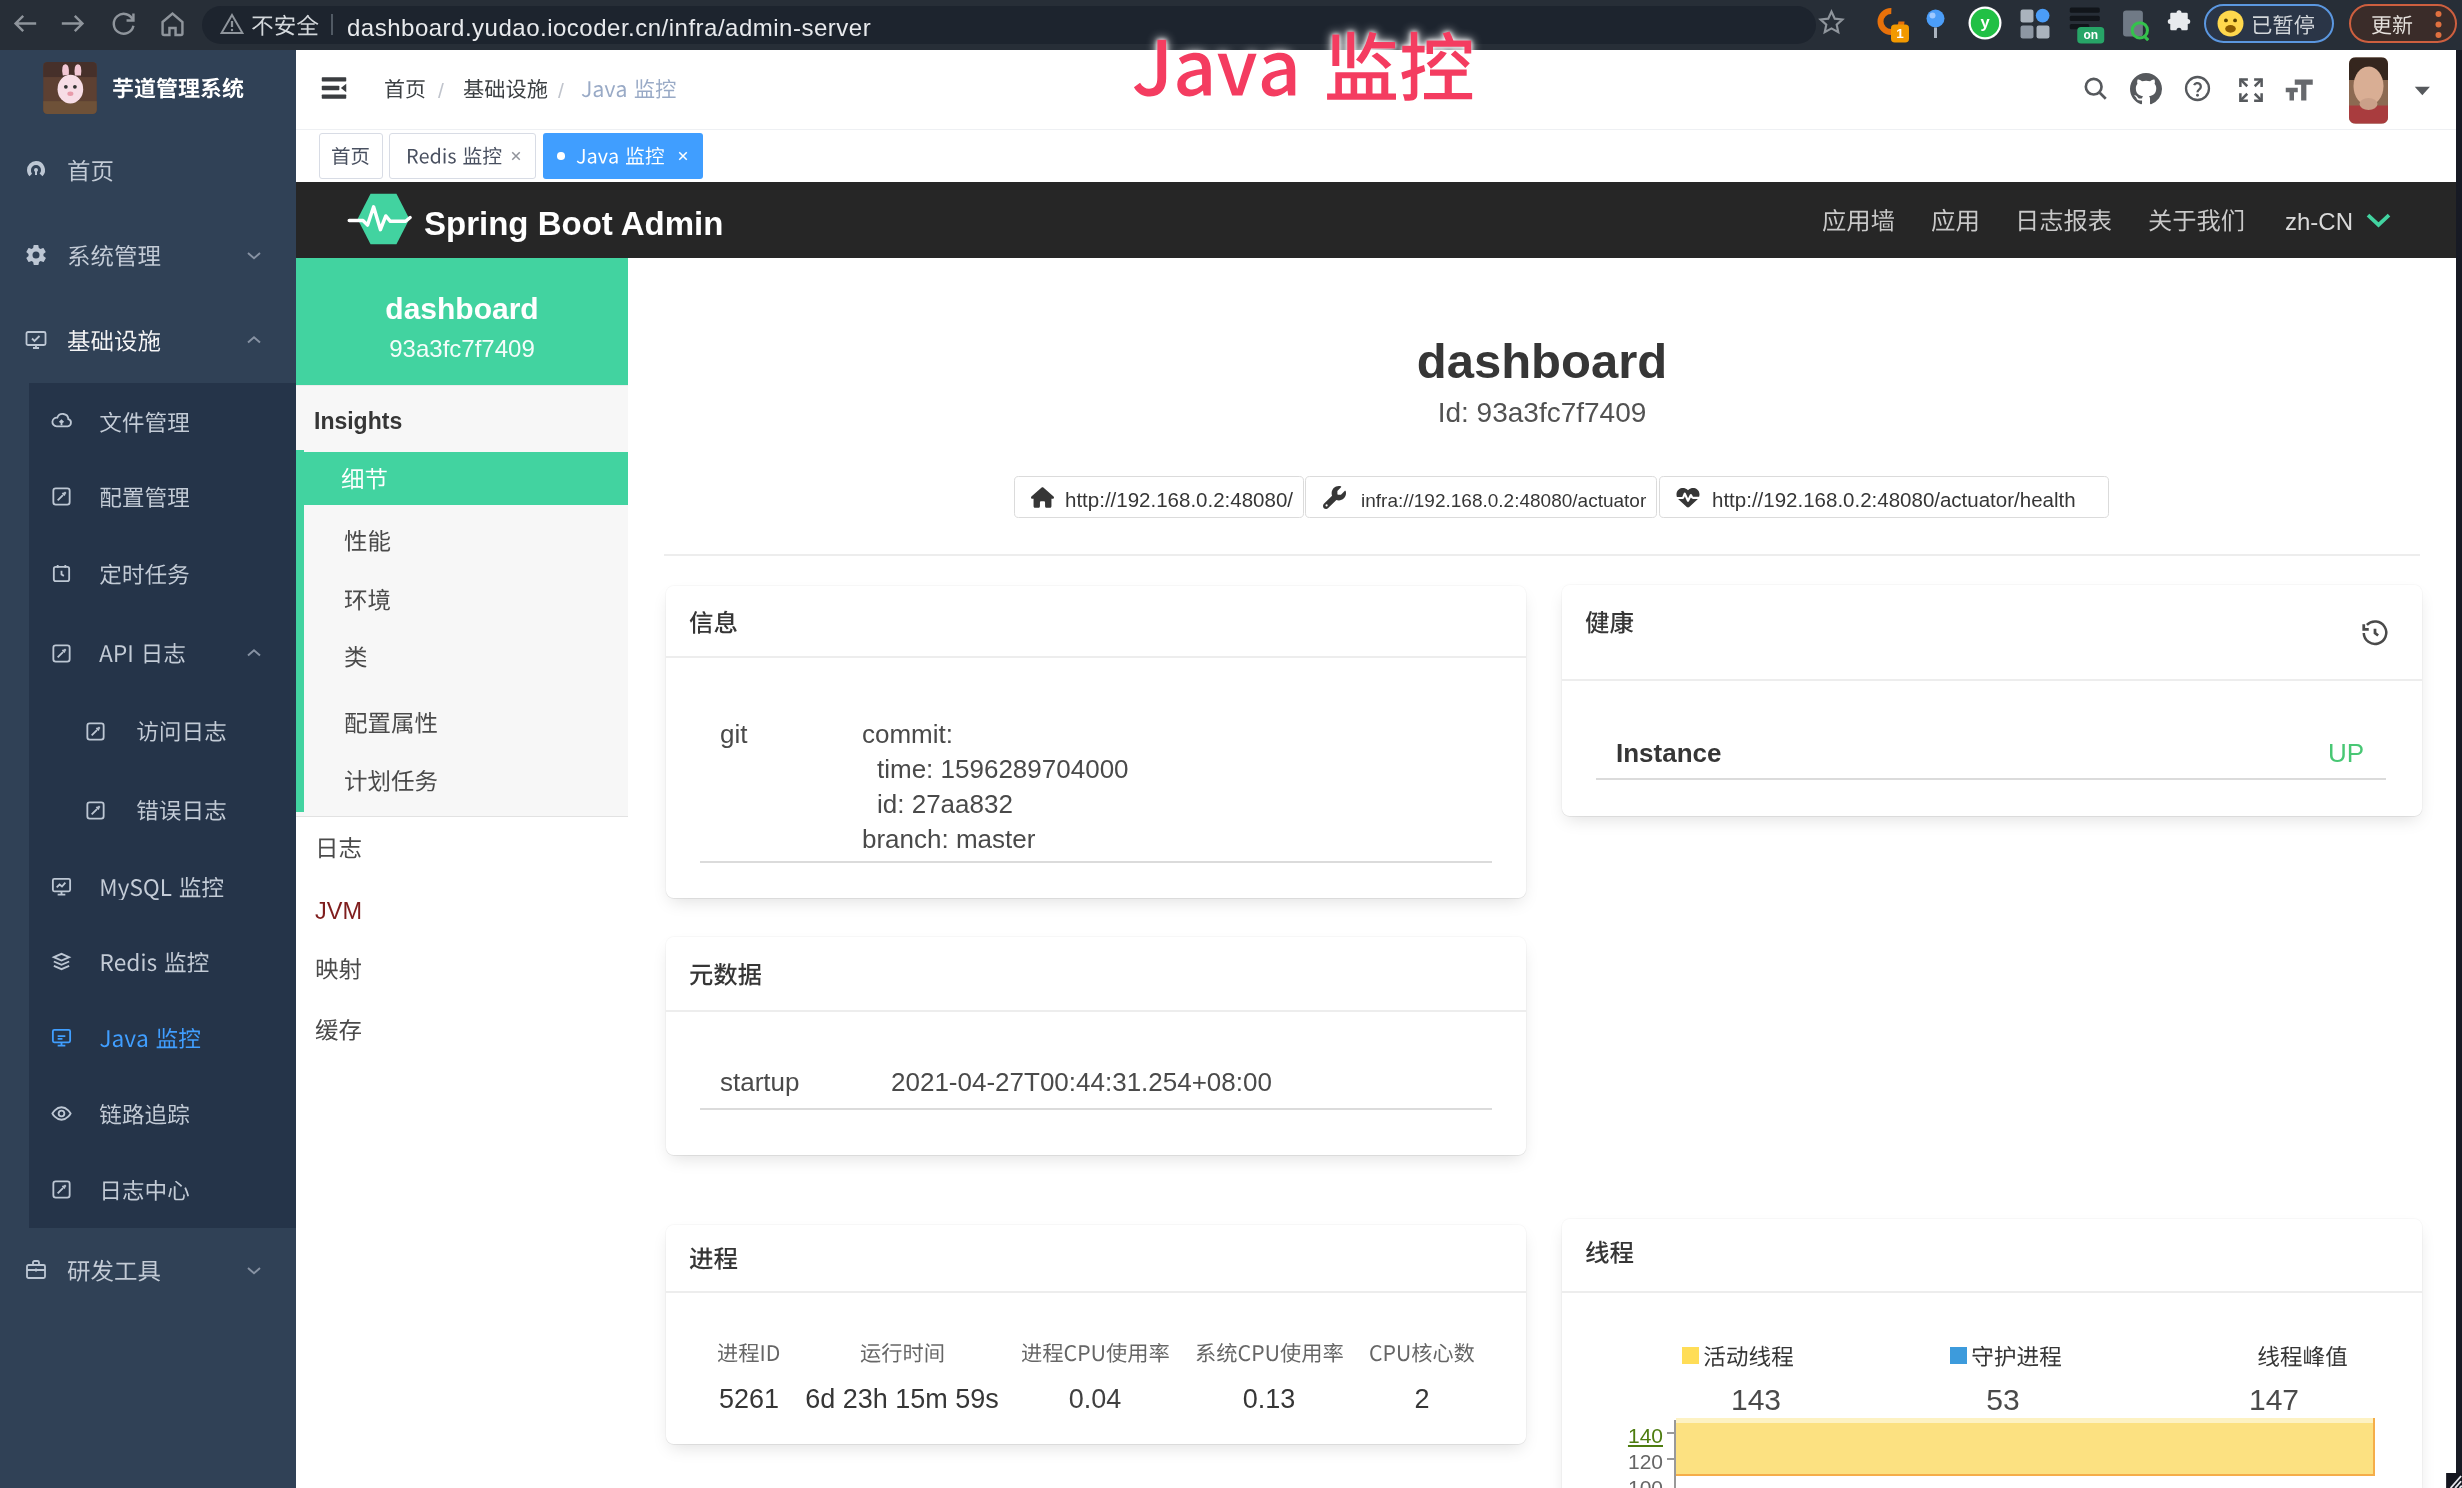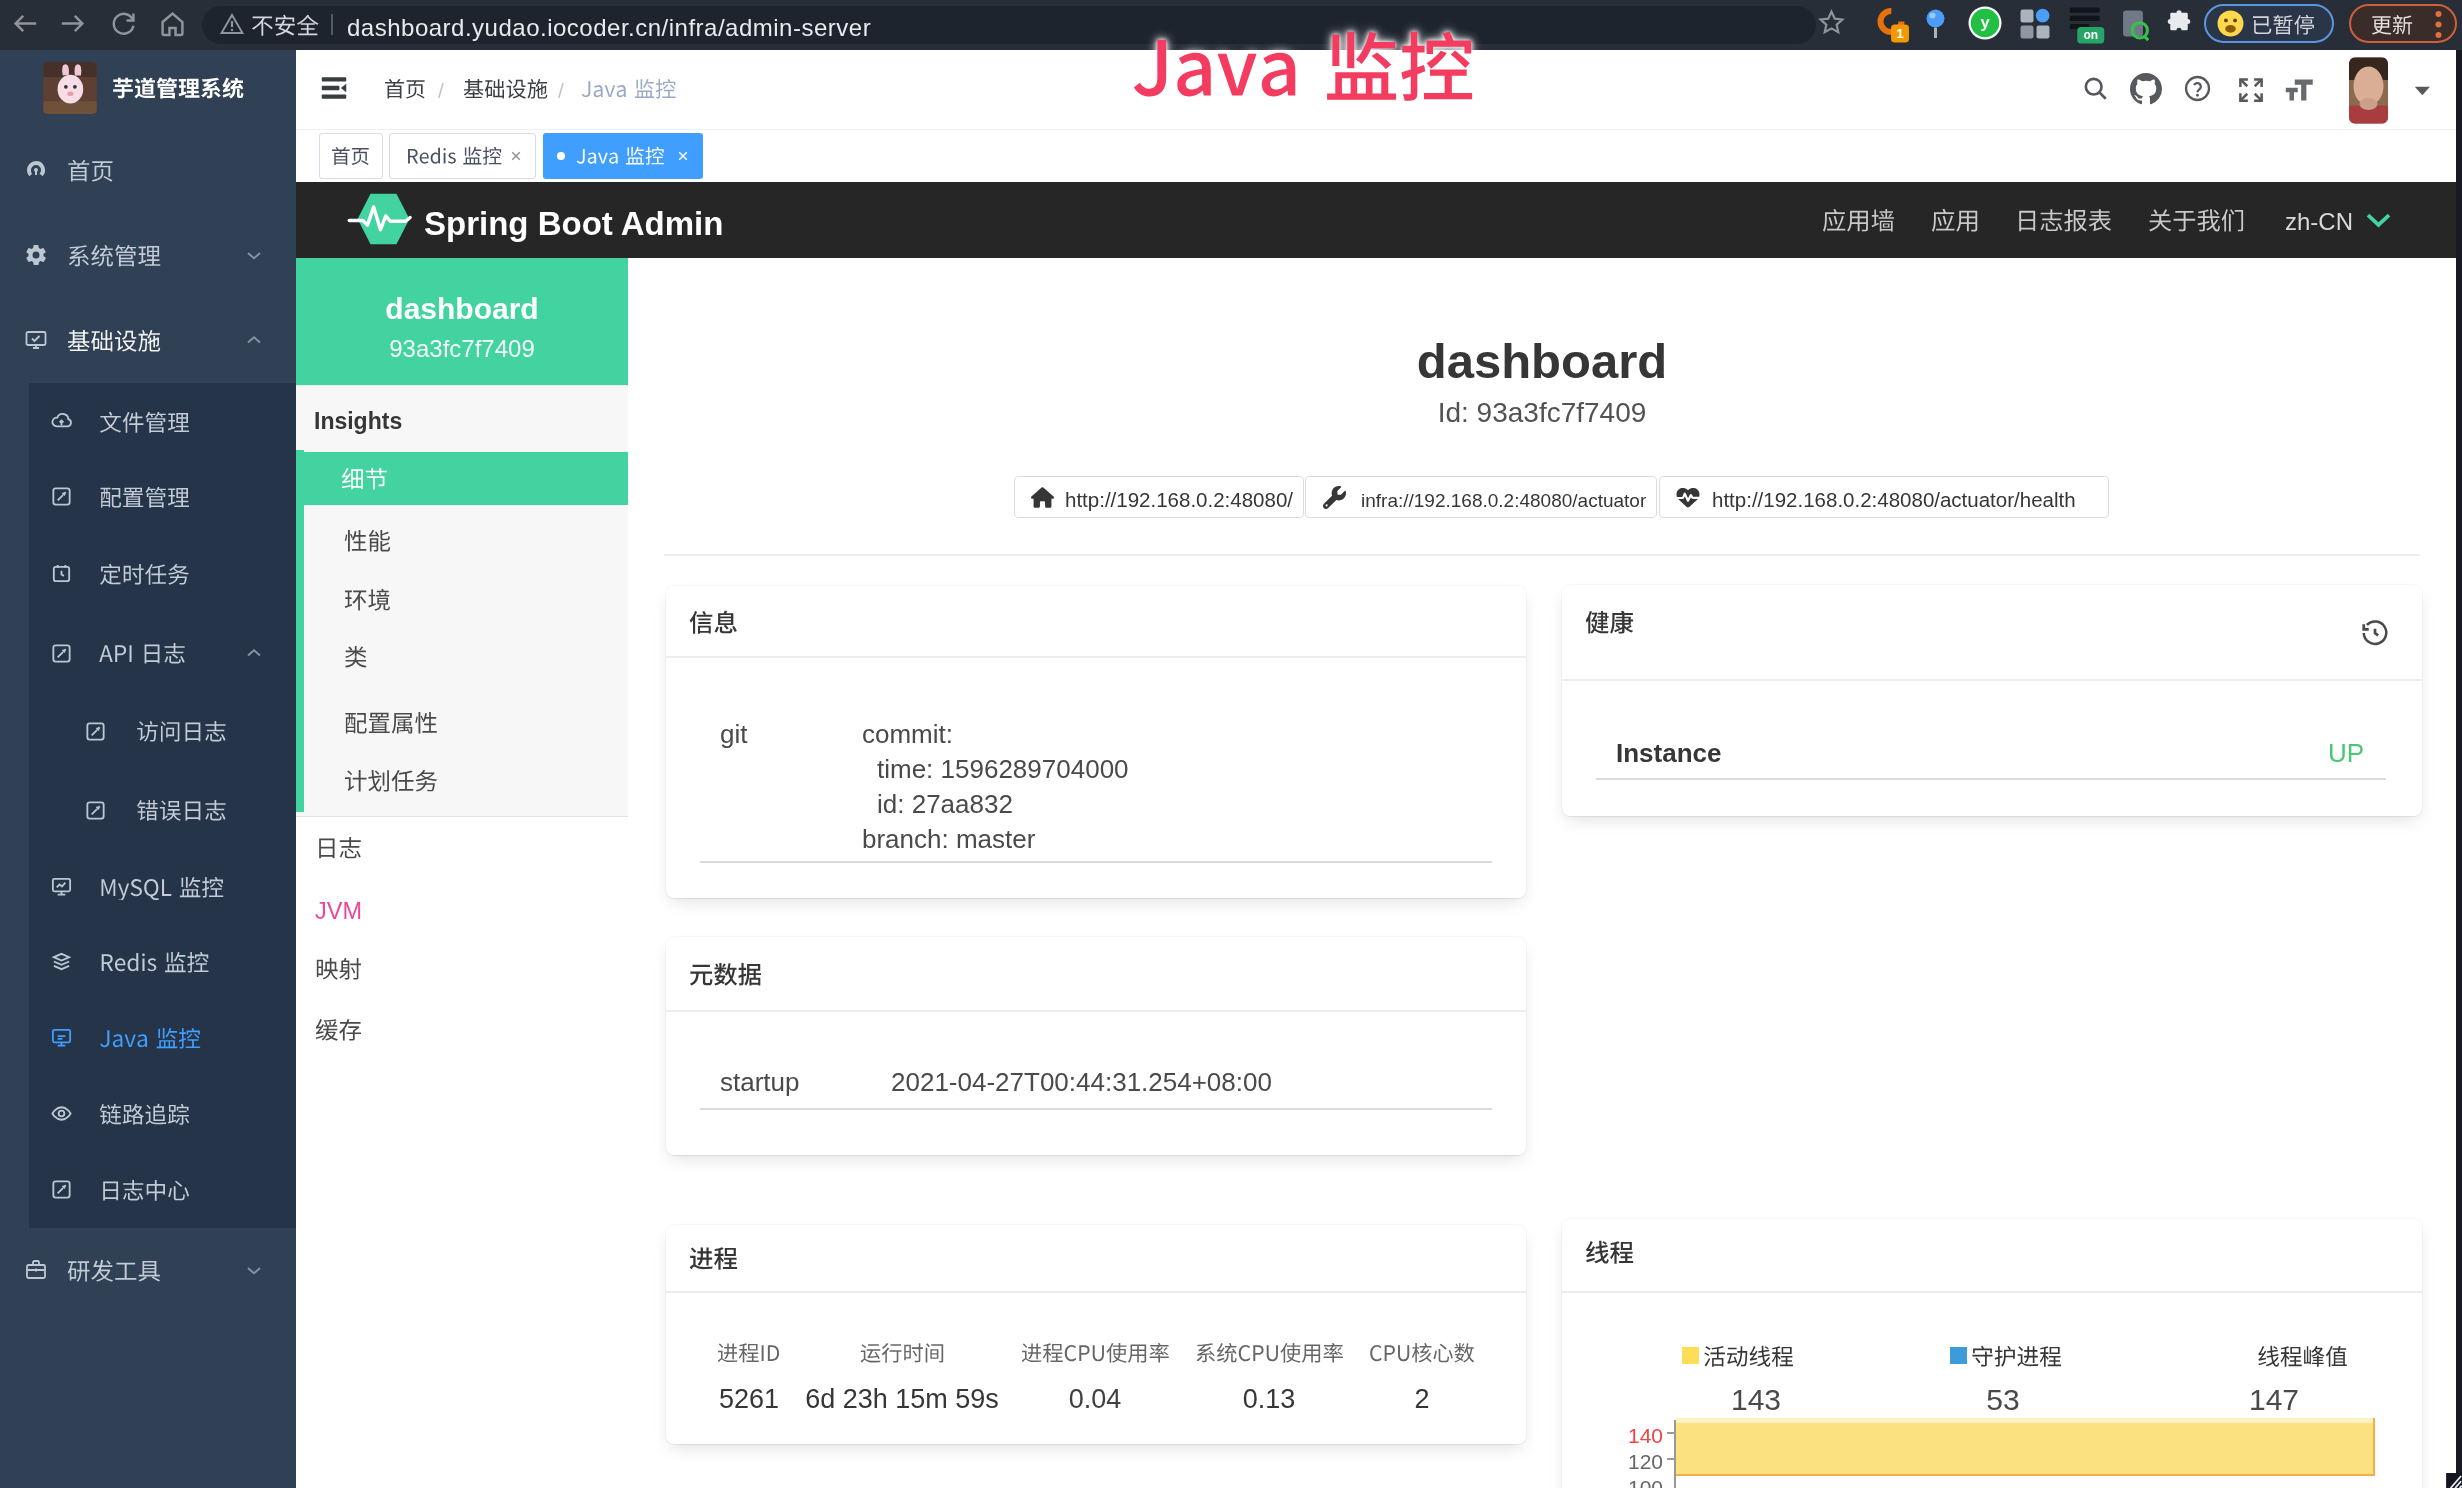--- a/index.html
+++ b/index.html
@@ -335,21 +335,21 @@
   </svg>
 <svg style="position:absolute;left:344px;top:711px;" width="94" height="25" viewBox="0 -27.3 124 32.9">
     <path fill="#4a4a4a" d="M17.2 -24.6V-22.4H26.6V-14.9H17.3V-1.4C17.3 1.4 18.1 2.2 21.0 2.2C21.6 2.2 25.6 2.2 26.2 2.2C29.0 2.2 29.7 0.7 30.0 -4.3C29.4 -4.5 28.4 -4.9 27.8 -5.3C27.7 -0.8 27.5 -0.0 26.1 -0.0C25.2 -0.0 21.9 -0.0 21.3 -0.0C19.8 -0.0 19.6 -0.2 19.6 -1.4V-12.6H26.6V-10.5H28.8V-24.6ZM4.4 -4.9H13.0V-1.7H4.4ZM4.4 -6.6V-17.1H6.5V-14.7C6.5 -13.0 6.2 -11.0 4.4 -9.4C4.7 -9.2 5.2 -8.8 5.5 -8.5C7.4 -10.3 7.8 -12.8 7.8 -14.7V-17.1H9.6V-11.3C9.6 -9.8 10.0 -9.5 11.2 -9.5C11.4 -9.5 12.5 -9.5 12.7 -9.5H13.0V-6.6ZM1.8 -24.8V-22.8H6.2V-19.2H2.5V2.4H4.4V0.2H13.0V1.9H14.9V-19.2H11.4V-22.8H15.7V-24.8ZM7.9 -19.2V-22.8H9.7V-19.2ZM10.9 -17.1H13.0V-10.9L12.9 -10.9C12.9 -10.9 12.8 -10.8 12.5 -10.8C12.2 -10.8 11.5 -10.8 11.3 -10.8C10.9 -10.8 10.9 -10.9 10.9 -11.3Z M51.2 -23.2H56.4V-20.4H51.2ZM43.9 -23.2H49.0V-20.4H43.9ZM36.9 -23.2H41.8V-20.4H36.9ZM36.9 -13.2V-0.2H32.8V1.6H60.3V-0.2H56.0V-13.2H46.3L46.8 -15.1H59.6V-16.9H47.1L47.5 -18.7H58.7V-24.9H34.6V-18.7H45.1L44.8 -16.9H33.1V-15.1H44.5L44.1 -13.2ZM39.1 -0.2V-2.1H53.8V-0.2ZM39.1 -8.5H53.8V-6.7H39.1ZM39.1 -9.9V-11.7H53.8V-9.9ZM39.1 -5.3H53.8V-3.5H39.1Z M68.6 -22.8H87.1V-20.1H68.6ZM66.3 -24.7V-15.6C66.3 -10.7 66.1 -3.8 63.0 1.1C63.6 1.3 64.6 1.9 65.0 2.3C68.2 -2.8 68.6 -10.4 68.6 -15.6V-18.2H89.5V-24.7ZM73.2 -11.8H78.6V-9.6H73.2ZM80.8 -11.8H86.4V-9.6H80.8ZM82.7 -3.7 83.6 -2.4 80.8 -2.3V-4.7H87.8V0.4C87.8 0.7 87.7 0.8 87.3 0.8C87.0 0.8 85.8 0.8 84.4 0.8C84.7 1.3 84.9 1.9 85.0 2.4C87.0 2.4 88.3 2.4 89.0 2.2C89.8 1.9 90.0 1.4 90.0 0.4V-6.3H80.8V-8.1H88.6V-13.3H80.8V-15.1C83.5 -15.3 86.1 -15.7 88.1 -16.0L86.7 -17.5C83.0 -16.7 76.0 -16.3 70.4 -16.2C70.6 -15.8 70.8 -15.2 70.9 -14.7C73.3 -14.7 76.0 -14.8 78.6 -15.0V-13.3H71.1V-8.1H78.6V-6.3H69.8V2.5H72.0V-4.7H78.6V-2.2L73.2 -2.0L73.3 -0.2C76.4 -0.4 80.5 -0.6 84.6 -0.8L85.4 0.7L86.9 0.1C86.3 -1.0 85.1 -2.8 84.1 -4.2Z M98.3 -26.0V2.4H100.7V-26.0ZM95.5 -20.1C95.3 -17.6 94.7 -14.2 93.9 -12.2L95.7 -11.5C96.5 -13.8 97.1 -17.4 97.2 -19.9ZM100.9 -20.3C101.8 -18.6 102.7 -16.4 103.0 -15.0L104.7 -15.9C104.4 -17.2 103.4 -19.4 102.5 -21.0ZM103.4 -0.8V1.4H122.4V-0.8H114.6V-8.6H121.0V-10.8H114.6V-17.2H121.7V-19.5H114.6V-25.9H112.3V-19.5H108.4C108.8 -21.0 109.2 -22.6 109.5 -24.2L107.2 -24.6C106.5 -20.4 105.3 -16.2 103.5 -13.5C104.0 -13.2 105.1 -12.7 105.6 -12.4C106.4 -13.7 107.1 -15.4 107.7 -17.2H112.3V-10.8H105.7V-8.6H112.3V-0.8Z"></path>
   </svg>
 <svg style="position:absolute;left:344px;top:769px;" width="94" height="25" viewBox="0 -27.3 124 32.9">
     <path fill="#4a4a4a" d="M4.2 -24.0C6.0 -22.6 8.2 -20.5 9.1 -19.1L10.7 -20.9C9.7 -22.1 7.5 -24.1 5.8 -25.5ZM1.4 -16.3V-14.0H6.4V-2.9C6.4 -1.6 5.4 -0.6 4.8 -0.2C5.2 0.2 5.9 1.3 6.1 1.9C6.6 1.2 7.4 0.6 13.3 -3.6C13.1 -4.0 12.7 -5.0 12.5 -5.6L8.7 -3.0V-16.3ZM19.4 -25.9V-15.7H11.5V-13.4H19.4V2.5H21.9V-13.4H29.7V-15.7H21.9V-25.9Z M51.0 -22.6V-5.6H53.3V-22.6ZM57.0 -25.7V-0.5C57.0 0.0 56.8 0.2 56.3 0.2C55.7 0.2 54.0 0.2 52.0 0.2C52.3 0.8 52.7 1.8 52.8 2.4C55.5 2.4 57.0 2.4 58.0 2.0C58.9 1.6 59.3 1.0 59.3 -0.6V-25.7ZM40.6 -24.1C42.2 -22.8 44.1 -20.9 45.0 -19.7L46.7 -21.1C45.8 -22.4 43.8 -24.1 42.1 -25.4ZM45.3 -14.8C44.3 -12.2 42.9 -9.8 41.3 -7.7C40.6 -9.9 40.1 -12.6 39.6 -15.5L49.4 -16.6L49.2 -18.8L39.4 -17.7C39.1 -20.3 38.9 -23.1 38.9 -26.0H36.5C36.6 -23.1 36.8 -20.2 37.1 -17.4L32.1 -16.8L32.3 -14.6L37.4 -15.2C37.9 -11.6 38.6 -8.3 39.5 -5.6C37.4 -3.3 34.9 -1.5 32.2 -0.0C32.7 0.4 33.5 1.3 33.8 1.8C36.2 0.4 38.4 -1.3 40.4 -3.3C41.9 0.2 43.7 2.4 45.9 2.4C48.0 2.4 48.9 1.0 49.3 -3.8C48.7 -4.0 47.8 -4.5 47.3 -5.0C47.2 -1.4 46.8 0.1 46.0 0.1C44.7 0.1 43.3 -1.9 42.1 -5.1C44.3 -7.8 46.1 -10.8 47.6 -14.1Z M72.6 -1.0V1.3H91.3V-1.0H83.0V-10.5H91.8V-12.8H83.0V-21.4C85.8 -21.9 88.4 -22.6 90.5 -23.3L88.8 -25.3C85.0 -23.9 78.2 -22.7 72.4 -21.9C72.7 -21.4 73.0 -20.5 73.1 -19.9C75.5 -20.2 78.1 -20.6 80.6 -21.0V-12.8H71.4V-10.5H80.6V-1.0ZM71.1 -26.0C69.2 -21.2 66.0 -16.4 62.7 -13.4C63.1 -12.8 63.9 -11.6 64.1 -11.0C65.3 -12.2 66.6 -13.7 67.8 -15.3V2.5H70.1V-18.7C71.3 -20.8 72.5 -23.1 73.4 -25.3Z M106.8 -11.8C106.7 -10.7 106.5 -9.7 106.2 -8.7H96.9V-6.7H105.5C103.7 -2.7 100.3 -0.6 94.8 0.4C95.2 0.9 95.8 1.9 96.0 2.4C102.2 1.0 106.0 -1.6 108.0 -6.7H117.4C116.9 -2.6 116.3 -0.7 115.6 -0.1C115.2 0.2 114.9 0.2 114.2 0.2C113.5 0.2 111.4 0.2 109.5 -0.0C109.9 0.6 110.2 1.4 110.2 2.0C112.1 2.1 113.9 2.2 114.9 2.1C116.0 2.1 116.7 1.9 117.4 1.3C118.5 0.3 119.2 -2.0 119.8 -7.7C119.9 -8.0 120.0 -8.7 120.0 -8.7H108.7C108.9 -9.6 109.1 -10.6 109.2 -11.6ZM116.1 -20.9C114.3 -19.0 111.7 -17.5 108.8 -16.3C106.3 -17.4 104.4 -18.7 103.0 -20.4L103.5 -20.9ZM104.8 -26.1C103.2 -23.4 100.2 -20.2 95.8 -17.9C96.3 -17.6 96.9 -16.7 97.2 -16.2C98.8 -17.1 100.3 -18.1 101.5 -19.1C102.8 -17.6 104.3 -16.4 106.1 -15.4C102.5 -14.2 98.4 -13.5 94.4 -13.1C94.8 -12.6 95.2 -11.7 95.4 -11.1C99.9 -11.6 104.6 -12.6 108.7 -14.2C112.3 -12.7 116.7 -11.8 121.5 -11.4C121.8 -12.1 122.3 -13.0 122.8 -13.5C118.6 -13.8 114.8 -14.4 111.5 -15.3C114.9 -17.0 117.9 -19.2 119.7 -22.0L118.3 -23.0L117.9 -22.8H105.3C106.1 -23.7 106.7 -24.7 107.3 -25.6Z"></path>
   </svg>
 <svg style="position:absolute;left:315px;top:836px;" width="47" height="25" viewBox="0 -27.3 62 32.9">
     <path fill="#4a4a4a" d="M7.8 -10.9H23.3V-2.2H7.8ZM7.8 -13.2V-21.6H23.3V-13.2ZM5.5 -23.9V2.1H7.8V0.1H23.3V2.0H25.8V-23.9Z M39.4 -7.9V-1.2C39.4 1.4 40.3 2.0 43.9 2.0C44.6 2.0 50.2 2.0 51.0 2.0C54.0 2.0 54.7 1.0 55.1 -3.0C54.4 -3.2 53.4 -3.5 52.9 -3.9C52.8 -0.6 52.5 -0.1 50.8 -0.1C49.6 -0.1 45.0 -0.1 44.0 -0.1C42.0 -0.1 41.7 -0.3 41.7 -1.2V-7.9ZM42.7 -9.8C45.3 -8.3 48.2 -6.0 49.6 -4.4L51.3 -6.0C49.8 -7.6 46.8 -9.8 44.3 -11.2ZM54.1 -7.2C55.6 -4.6 57.4 -1.0 58.1 1.1L60.3 0.2C59.6 -1.9 57.7 -5.4 56.2 -8.0ZM35.6 -7.7C35.0 -5.2 33.9 -2.1 32.5 -0.2L34.6 0.9C36.0 -1.1 37.1 -4.4 37.7 -6.9ZM45.2 -26.0V-21.6H32.7V-19.3H45.2V-14.1H34.8V-11.9H58.5V-14.1H47.6V-19.3H60.4V-21.6H47.6V-26.0Z"></path>
   </svg>
-<div class="t" style="left:315px;top:900px;font-weight:400;font-size:23.5px;color:#ec4899;line-height:23.5px;">JVM</div>
+<div class="t" style="left:315px;top:900px;font-weight:400;font-size:23.5px;color:#7f1d1d;line-height:23.5px;">JVM</div>
 <svg style="position:absolute;left:315px;top:957px;" width="47" height="25" viewBox="0 -27.3 62 32.9">
     <path fill="#4a4a4a" d="M19.5 -25.9V-21.1H13.6V-10.8H11.5V-8.7H19.0C18.2 -4.9 15.9 -1.7 10.1 0.7C10.6 1.1 11.3 1.9 11.6 2.4C17.1 0.1 19.7 -3.2 20.8 -6.9C22.4 -2.5 24.8 0.7 28.5 2.6C28.9 2.0 29.5 1.1 30.0 0.7C26.2 -0.9 23.7 -4.3 22.4 -8.7H29.9V-10.8H28.1V-21.1H21.7V-25.9ZM15.7 -10.8V-18.9H19.5V-14.1C19.5 -13.0 19.5 -11.9 19.4 -10.8ZM26.0 -10.8H21.5C21.6 -11.9 21.7 -13.0 21.7 -14.1V-18.9H26.0ZM8.4 -12.7V-5.5H4.5V-12.7ZM8.4 -14.8H4.5V-21.7H8.4ZM2.4 -23.8V-0.9H4.5V-3.4H10.5V-23.8Z M47.5 -13.1C49.1 -10.8 50.6 -7.8 51.1 -5.7L53.1 -6.6C52.5 -8.6 51.0 -11.6 49.3 -13.9ZM36.9 -16.4H43.1V-13.8H36.9ZM36.9 -18.2V-20.7H43.1V-18.2ZM36.9 -12.1H43.1V-9.5H36.9ZM32.6 -9.5V-7.4H40.5C38.3 -4.6 35.2 -2.2 32.0 -0.6C32.4 -0.2 33.2 0.6 33.5 1.1C37.1 -0.9 40.6 -3.8 43.0 -7.4H43.1V-0.1C43.1 0.3 42.9 0.5 42.5 0.5C42.0 0.5 40.5 0.5 38.9 0.5C39.2 1.0 39.6 2.0 39.7 2.5C41.9 2.5 43.3 2.4 44.1 2.1C45.0 1.8 45.3 1.1 45.3 -0.1V-22.6H40.2C40.6 -23.5 41.1 -24.6 41.5 -25.7L39.2 -26.1C38.9 -25.0 38.5 -23.7 38.1 -22.6H34.8V-9.5ZM55.1 -25.9V-18.9H46.4V-16.6H55.1V-0.4C55.1 0.1 54.9 0.2 54.3 0.3C53.8 0.3 52.1 0.3 50.2 0.2C50.5 0.9 50.9 1.9 51.0 2.4C53.5 2.5 55.1 2.4 56.0 2.0C56.9 1.7 57.3 1.0 57.3 -0.4V-16.6H60.7V-18.9H57.3V-25.9Z"></path>
   </svg>
 <svg style="position:absolute;left:315px;top:1018px;" width="47" height="25" viewBox="0 -27.3 62 32.9">
     <path fill="#4a4a4a" d="M1.1 -1.6 1.6 0.7C4.4 -0.3 8.1 -1.6 11.6 -2.8L11.2 -4.7C7.4 -3.5 3.6 -2.3 1.1 -1.6ZM18.6 -22.3C18.9 -20.9 19.3 -19.1 19.4 -18.0L21.4 -18.5C21.2 -19.5 20.8 -21.2 20.4 -22.6ZM27.2 -25.8C23.6 -25.0 17.0 -24.5 11.6 -24.3C11.8 -23.8 12.1 -23.0 12.2 -22.5C17.6 -22.6 24.4 -23.2 28.6 -24.1ZM1.7 -13.1C2.2 -13.4 2.9 -13.5 6.8 -14.0C5.4 -12.0 4.2 -10.5 3.6 -9.9C2.6 -8.7 1.9 -8.0 1.2 -7.8C1.5 -7.3 1.8 -6.2 2.0 -5.7C2.6 -6.1 3.7 -6.4 11.4 -7.9C11.3 -8.4 11.3 -9.3 11.3 -9.9L5.2 -8.8C7.7 -11.5 10.0 -14.9 12.0 -18.3L10.1 -19.4C9.5 -18.3 8.8 -17.1 8.1 -16.1L4.2 -15.7C6.0 -18.4 7.8 -21.8 9.2 -25.1L6.9 -26.0C5.7 -22.3 3.4 -18.3 2.7 -17.3C2.1 -16.2 1.5 -15.5 1.0 -15.4C1.2 -14.8 1.6 -13.6 1.7 -13.1ZM13.0 -21.6C13.6 -20.4 14.2 -18.7 14.5 -17.7L16.4 -18.3C16.1 -19.3 15.4 -20.9 14.8 -22.1ZM26.0 -22.9C25.4 -21.4 24.2 -19.2 23.2 -17.7H12.1V-15.7H15.8L15.6 -13.3H10.8V-11.3H15.3C14.6 -6.8 13.0 -2.0 8.8 0.8C9.3 1.2 10.0 1.9 10.3 2.4C13.2 0.4 15.0 -2.4 16.1 -5.5C17.1 -4.1 18.3 -2.7 19.7 -1.6C17.9 -0.5 15.7 0.2 13.4 0.8C13.8 1.2 14.4 2.0 14.7 2.5C17.2 1.9 19.5 1.0 21.5 -0.3C23.5 1.0 26.0 2.0 28.7 2.6C29.0 2.0 29.7 1.1 30.2 0.6C27.6 0.1 25.3 -0.7 23.2 -1.8C25.1 -3.5 26.6 -5.8 27.5 -8.7L26.2 -9.3L25.8 -9.2H17.2L17.6 -11.3H29.5V-13.3H17.9L18.1 -15.7H29.1V-17.7H25.4C26.3 -19.0 27.4 -20.7 28.2 -22.2ZM17.3 -7.4H24.8C24.0 -5.6 22.9 -4.1 21.5 -2.9C19.7 -4.2 18.3 -5.7 17.3 -7.4Z M50.0 -10.8V-8.2H41.4V-6.1H50.0V-0.3C50.0 0.1 49.9 0.2 49.4 0.3C48.8 0.3 46.9 0.3 44.9 0.2C45.2 0.9 45.5 1.8 45.6 2.4C48.3 2.4 50.0 2.4 51.1 2.1C52.1 1.7 52.4 1.1 52.4 -0.3V-6.1H60.7V-8.2H52.4V-10.0C54.6 -11.5 57.0 -13.4 58.7 -15.3L57.2 -16.4L56.8 -16.3H44.0V-14.1H54.6C53.3 -12.9 51.6 -11.6 50.0 -10.8ZM42.9 -26.0C42.6 -24.7 42.1 -23.3 41.6 -22.0H33.0V-19.7H40.6C38.6 -15.5 35.7 -11.5 32.0 -8.8C32.3 -8.3 32.9 -7.3 33.1 -6.7C34.5 -7.7 35.7 -8.7 36.8 -9.9V2.4H39.2V-12.7C40.8 -14.9 42.1 -17.3 43.2 -19.7H60.1V-22.0H44.1C44.6 -23.1 45.0 -24.3 45.3 -25.5Z"></path>
   </svg>
 <div class="t" style="left:1542px;transform:translateX(-50%);top:337px;font-weight:700;font-size:49px;color:#363636;line-height:49px;">dashboard</div>
 <div class="t" style="left:1542px;transform:translateX(-50%);top:397px;font-weight:400;font-size:28px;color:#525252;line-height:32px;">Id: 93a3fc7f7409</div>
 <div class="abs" style="left:1014px;top:476px;width:290px;height:42px;border:1.5px solid #dbdbdb;border-radius:4.6px;box-sizing:border-box;background:#fff"></div>
 <svg class="abs" style="left:1031px;top:486px" width="23" height="23" viewBox="0 0 576 512" fill="#363636">
@@ -436,21 +436,21 @@
 <div class="abs" style="left:1950px;top:1347px;width:16.7px;height:16.7px;background:#3d9bdc"></div>
 <svg style="position:absolute;left:1971px;top:1345px;" width="91" height="24" viewBox="0 -26.4 120 31.8">
     <path fill="#363636" d="M5.4 -8.6C7.3 -6.7 9.4 -4.0 10.3 -2.2L12.2 -3.5C11.3 -5.3 9.2 -7.9 7.2 -9.8ZM18.3 -17.8V-13.5H1.7V-11.3H18.3V-0.7C18.3 -0.2 18.1 -0.1 17.5 -0.0C16.9 0.0 14.7 0.0 12.5 -0.1C12.9 0.6 13.3 1.5 13.4 2.2C16.3 2.2 18.1 2.2 19.1 1.8C20.2 1.4 20.6 0.8 20.6 -0.7V-11.3H28.3V-13.5H20.6V-17.8ZM12.9 -24.8C13.5 -23.8 14.1 -22.6 14.5 -21.6H2.5V-15.6H4.7V-19.4H25.1V-15.6H27.4V-21.6H16.9C16.6 -22.7 15.8 -24.2 15.1 -25.3Z M35.6 -25.2V-19.1H31.6V-17.0H35.6V-10.5C34.0 -10.0 32.4 -9.6 31.1 -9.3L31.8 -7.0L35.6 -8.2V-0.4C35.6 0.0 35.5 0.1 35.1 0.1C34.7 0.1 33.5 0.1 32.1 0.1C32.5 0.8 32.7 1.7 32.8 2.3C34.8 2.3 36.0 2.2 36.8 1.9C37.6 1.5 37.8 0.8 37.8 -0.4V-8.9L41.5 -10.0L41.2 -12.1L37.8 -11.1V-17.0H41.3V-19.1H37.8V-25.2ZM47.7 -24.3C48.8 -23.0 50.0 -21.2 50.5 -20.0H43.4V-12.0C43.4 -8.0 43.0 -2.8 39.7 0.9C40.2 1.2 41.1 2.0 41.5 2.5C44.6 -1.0 45.5 -5.9 45.6 -10.1H55.5V-8.2H57.8V-20.0H50.6L52.6 -20.9C52.1 -22.1 50.9 -23.8 49.7 -25.1ZM55.5 -12.2H45.7V-18.0H55.5Z M62.4 -23.3C64.1 -21.8 66.1 -19.6 67.0 -18.3L68.8 -19.7C67.8 -21.0 65.7 -23.1 64.0 -24.6ZM81.6 -24.6V-19.7H76.7V-24.6H74.4V-19.7H70.2V-17.6H74.4V-14.1L74.4 -12.2H70.0V-10.0H74.1C73.7 -7.8 72.7 -5.5 70.4 -3.8C70.9 -3.5 71.8 -2.7 72.1 -2.2C74.7 -4.3 75.9 -7.2 76.3 -10.0H81.6V-2.4H83.8V-10.0H88.3V-12.2H83.8V-17.6H87.7V-19.7H83.8V-24.6ZM76.7 -17.6H81.6V-12.2H76.6L76.7 -14.0ZM67.9 -14.3H61.5V-12.2H65.6V-3.6C64.3 -3.1 62.7 -1.8 61.1 -0.1L62.6 2.0C64.2 -0.1 65.7 -1.8 66.7 -1.8C67.3 -1.8 68.3 -0.8 69.6 -0.1C71.6 1.3 74.2 1.6 77.9 1.6C80.7 1.6 86.1 1.4 88.3 1.3C88.3 0.6 88.7 -0.4 88.9 -1.1C86.0 -0.7 81.5 -0.5 77.9 -0.5C74.5 -0.5 72.0 -0.7 70.0 -1.9C69.1 -2.5 68.4 -3.1 67.9 -3.4Z M106.0 -22.0H115.0V-16.5H106.0ZM103.9 -23.9V-14.5H117.2V-23.9ZM103.4 -6.3V-4.3H109.3V-0.4H101.4V1.6H118.9V-0.4H111.5V-4.3H117.6V-6.3H111.5V-9.9H118.2V-11.9H102.8V-9.9H109.3V-6.3ZM100.8 -24.8C98.6 -23.8 94.7 -22.9 91.3 -22.3C91.6 -21.8 91.9 -21.1 92.0 -20.6C93.4 -20.8 94.9 -21.1 96.4 -21.4V-16.7H91.5V-14.6H96.1C94.9 -11.2 92.8 -7.3 90.8 -5.2C91.2 -4.6 91.8 -3.7 92.0 -3.1C93.5 -5.0 95.1 -7.9 96.4 -10.9V2.3H98.6V-10.6C99.6 -9.3 100.8 -7.7 101.3 -6.9L102.7 -8.6C102.1 -9.3 99.5 -12.0 98.6 -12.8V-14.6H102.3V-16.7H98.6V-21.9C100.0 -22.2 101.3 -22.6 102.4 -23.0Z"></path>
   </svg>
 <svg style="position:absolute;left:2257px;top:1345px;" width="91" height="24" viewBox="0 -26.4 120 31.8">
     <path fill="#363636" d="M1.6 -1.6 2.1 0.5C4.9 -0.3 8.5 -1.4 11.9 -2.4L11.6 -4.3C7.9 -3.3 4.1 -2.2 1.6 -1.6ZM21.1 -23.4C22.6 -22.7 24.5 -21.5 25.5 -20.7L26.8 -22.1C25.8 -22.9 23.9 -24.0 22.4 -24.7ZM2.2 -12.7C2.6 -12.9 3.3 -13.1 7.0 -13.6C5.6 -11.6 4.5 -10.1 3.9 -9.5C3.0 -8.4 2.3 -7.6 1.6 -7.5C1.9 -7.0 2.2 -5.9 2.3 -5.5C3.0 -5.8 4.0 -6.1 11.5 -7.6C11.5 -8.1 11.5 -8.9 11.5 -9.5L5.5 -8.5C7.8 -11.2 10.1 -14.5 12.0 -17.8L10.1 -18.9C9.6 -17.8 8.9 -16.6 8.2 -15.6L4.4 -15.2C6.2 -17.7 8.0 -21.0 9.3 -24.1L7.2 -25.1C6.0 -21.5 3.8 -17.7 3.1 -16.7C2.5 -15.7 1.9 -15.0 1.4 -14.8C1.7 -14.2 2.0 -13.1 2.2 -12.7ZM26.6 -10.5C25.4 -8.6 23.8 -6.8 21.8 -5.3C21.4 -6.9 20.9 -8.8 20.6 -11.0L28.3 -12.4L27.9 -14.4L20.4 -13.0C20.2 -14.3 20.1 -15.6 20.0 -17.0L27.4 -18.1L27.1 -20.1L19.9 -19.0C19.8 -21.0 19.7 -23.1 19.7 -25.3H17.5C17.6 -23.0 17.6 -20.8 17.7 -18.7L13.0 -18.0L13.3 -16.0L17.8 -16.6C17.9 -15.3 18.1 -13.9 18.2 -12.6L12.4 -11.5L12.8 -9.5L18.5 -10.6C18.9 -8.1 19.3 -5.8 20.0 -4.0C17.4 -2.3 14.5 -0.9 11.4 0.0C12.0 0.5 12.5 1.3 12.8 1.9C15.7 0.9 18.3 -0.4 20.7 -2.0C22.0 0.7 23.6 2.3 25.7 2.3C27.8 2.3 28.5 1.3 28.9 -2.0C28.4 -2.2 27.7 -2.7 27.2 -3.2C27.1 -0.6 26.8 0.1 25.9 0.1C24.6 0.1 23.5 -1.1 22.6 -3.3C25.0 -5.1 27.0 -7.2 28.5 -9.6Z M46.0 -22.0H55.0V-16.5H46.0ZM43.9 -23.9V-14.5H57.2V-23.9ZM43.4 -6.3V-4.3H49.3V-0.4H41.4V1.6H58.9V-0.4H51.5V-4.3H57.6V-6.3H51.5V-9.9H58.2V-11.9H42.8V-9.9H49.3V-6.3ZM40.8 -24.8C38.6 -23.8 34.6 -22.9 31.3 -22.3C31.6 -21.8 31.9 -21.1 31.9 -20.6C33.4 -20.8 34.9 -21.1 36.4 -21.4V-16.7H31.5V-14.6H36.1C34.9 -11.2 32.8 -7.3 30.8 -5.2C31.2 -4.6 31.8 -3.7 32.0 -3.1C33.5 -5.0 35.1 -7.9 36.4 -10.9V2.3H38.6V-10.6C39.6 -9.3 40.8 -7.7 41.3 -6.9L42.7 -8.6C42.1 -9.3 39.5 -12.0 38.6 -12.8V-14.6H42.3V-16.7H38.6V-21.9C40.0 -22.2 41.3 -22.6 42.4 -23.0Z M77.9 -20.9H83.7C82.9 -19.4 81.8 -18.1 80.5 -17.0C79.3 -18.1 78.3 -19.3 77.5 -20.5ZM77.9 -25.2C76.7 -22.2 74.3 -19.5 71.7 -17.7C72.2 -17.3 72.9 -16.4 73.2 -16.0C74.2 -16.8 75.3 -17.8 76.3 -18.9C77.0 -17.8 77.8 -16.7 78.9 -15.8C76.7 -14.2 74.1 -13.0 71.5 -12.4C71.9 -12.0 72.4 -11.2 72.7 -10.7C75.4 -11.5 78.2 -12.7 80.5 -14.4C82.4 -13.0 84.8 -11.8 87.5 -11.0C87.8 -11.6 88.5 -12.5 89.0 -12.9C86.3 -13.5 84.0 -14.5 82.2 -15.8C84.1 -17.5 85.7 -19.6 86.7 -22.2L85.3 -22.8L84.9 -22.7H79.0C79.4 -23.3 79.7 -24.0 80.0 -24.7ZM79.3 -12.5V-10.6H73.7V-8.8H79.3V-6.9H73.9V-5.1H79.3V-2.9H72.5V-1.1H79.3V2.4H81.5V-1.1H88.2V-2.9H81.5V-5.1H86.9V-6.9H81.5V-8.8H87.0V-10.6H81.5V-12.5ZM65.8 -24.9V-3.7L63.9 -3.5V-20.2H62.1V-1.6L69.5 -2.2V-1.0H71.2V-20.2H69.5V-4.0L67.6 -3.8V-24.9Z M108.0 -25.2C107.9 -24.3 107.7 -23.2 107.6 -22.1H99.9V-20.1H107.2C107.0 -19.1 106.9 -18.1 106.7 -17.3H101.5V-0.4H98.6V1.5H118.7V-0.4H116.1V-17.3H108.7C108.9 -18.1 109.2 -19.1 109.4 -20.1H117.8V-22.1H109.8L110.4 -25.1ZM103.5 -0.4V-2.9H114.0V-0.4ZM103.5 -11.4H114.0V-8.8H103.5ZM103.5 -13.0V-15.6H114.0V-13.0ZM103.5 -7.2H114.0V-4.6H103.5ZM97.9 -25.2C96.3 -20.6 93.7 -16.1 91.0 -13.2C91.3 -12.7 92.0 -11.5 92.2 -11.0C93.1 -11.9 94.0 -13.0 94.8 -14.2V2.4H96.9V-17.7C98.1 -19.8 99.1 -22.2 100.0 -24.5Z"></path>
   </svg>
 <div class="t" style="left:1731px;transform:translateX(-50%);top:1385px;font-weight:400;font-size:30px;color:#4a4a4a;line-height:30px;margin-left:25px;">143</div>
 <div class="t" style="left:2003px;transform:translateX(-50%);top:1385px;font-weight:400;font-size:30px;color:#4a4a4a;line-height:30px;">53</div>
 <div class="t" style="left:2274px;transform:translateX(-50%);top:1385px;font-weight:400;font-size:30px;color:#4a4a4a;line-height:30px;">147</div>
-<div class="t" style="right:799px;top:1425px;font-weight:400;font-size:21px;color:#ef4444;line-height:21px;">140</div>
+<div class="t" style="right:799px;top:1425px;font-weight:400;font-size:21px;color:#4d7c0f;line-height:21px;text-decoration:underline;">140</div>
 <div class="t" style="right:799px;top:1451px;font-weight:400;font-size:21px;color:#666;line-height:21px;">120</div>
 <div class="t" style="right:799px;top:1477px;font-weight:400;font-size:21px;color:#666;line-height:21px;">100</div>
 <div class="abs" style="left:1674px;top:1420px;width:1.5px;height:69px;background:#999"></div>
 <div class="abs" style="left:1674px;top:1420px;width:9px;height:1.5px;background:#999"></div>
 <div class="abs" style="left:1667px;top:1432px;width:7.6px;height:1.5px;background:#999"></div>
 <div class="abs" style="left:1667px;top:1458px;width:7.6px;height:1.5px;background:#999"></div>
 <div class="abs" style="left:1676px;top:1418px;width:699px;height:58px;background:#fce181;border-right:2.3px solid #f5ad49;border-bottom:2.3px solid #f5ad49;box-sizing:border-box"></div>
 <div class="abs" style="left:1676px;top:1418px;width:697px;height:4.6px;background:#fdf2c3"></div>
 <div class="abs" style="left:2456px;top:50px;width:6px;height:1439px;background:#171a24"></div>
 <svg class="abs" style="left:2446px;top:1473px" width="16" height="15" viewBox="0 0 21 20">

